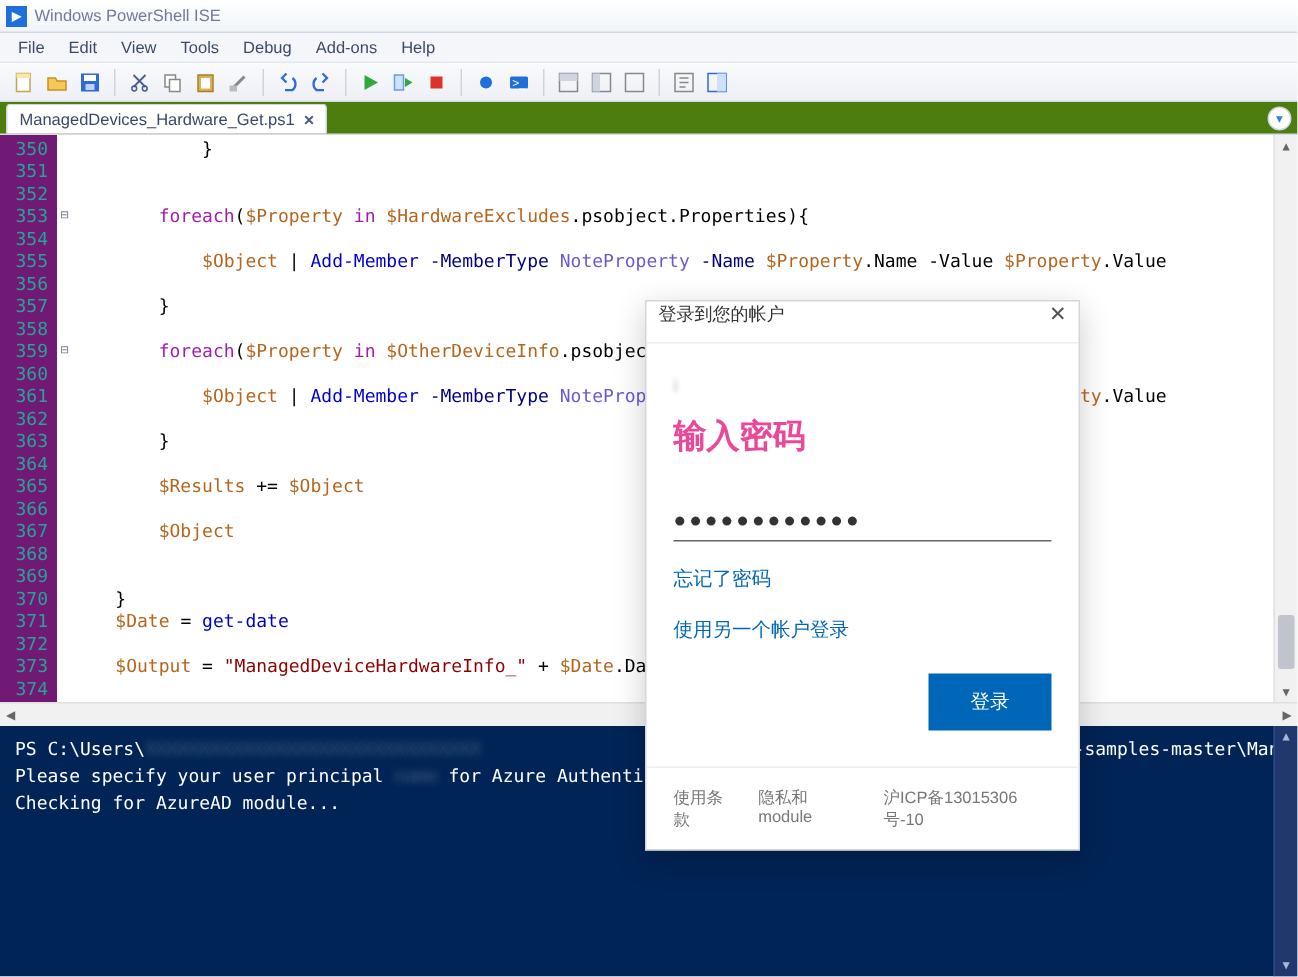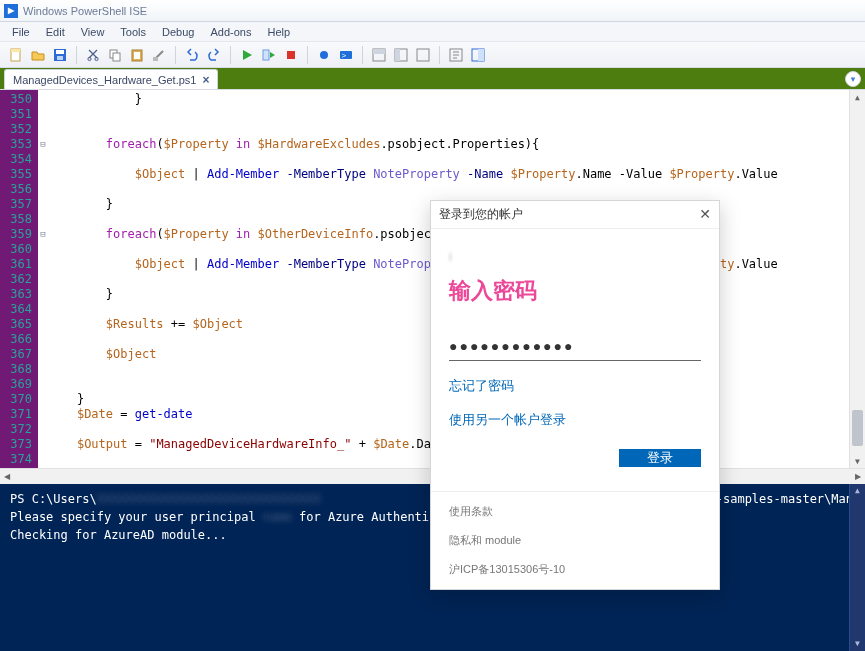--- a/index.html
+++ b/index.html
@@ -36,29 +36,29 @@
 .hscroll { height: 16px; background: #f1f1f1; border-top: 1px solid #e0e0e0; position: relative; }
 .hscroll .arr { position: absolute; top: 0; bottom: 0; width: 14px; display: flex; align-items: center; justify-content: center; color: #666; font-size: 8px; }
 .hscroll .arr.l { left: 0; } .hscroll .arr.r { right: 0; }
 .console { height: 167px; background: #012456; color: #fff; font-family: Consolas, monospace; font-size: 12px; line-height: 18px; padding: 6px 10px; position: relative; overflow: hidden; }
 .console .blur { display: inline-block; background: #012456; filter: blur(0); color: rgba(255,255,255,.02); text-shadow: 0 0 6px rgba(255,255,255,.3); }
 .console .right-frag { position: absolute; right: 12px; top: 6px; color: #fff; }
 .console .vscroll { background: #20386d; border-left: 1px solid #2a4a8e; }
 .console .vscroll .arr { color: #a9b8d9; }
 
 .dialog { position: absolute; left: 430px; top: 200px; width: 290px; background: #fff; border: 1px solid #d4d6da; box-shadow: 0 6px 20px rgba(0,0,0,.2); }
-.dialog .dtitle { height: 28px; display: flex; align-items: center; justify-content: space-between; padding: 0 8px; font-size: 12px; color: #333; border-bottom: 1px solid #eee; font-family: Liberation Serif, serif; }
+.dialog .dtitle { height: 28px; display: flex; justify-content: space-between; padding: 0 8px; font-size: 12px; color: #333; border-bottom: 1px solid #eee; }
 .dialog .dtitle .xbtn { font-size: 14px; color: #555; cursor: pointer; }
 .dialog .dbody { padding: 20px 18px 10px; }
 .dialog .email { color: #bdbdbd; font-size: 13px; margin-bottom: 12px; filter: blur(1.5px); }
 .dialog .dh { font-size: 22px; font-weight: 600; color: #ec4899; margin-bottom: 28px; }
 .dialog .pwd { border: none; border-bottom: 1px solid #666; width: 100%; font-size: 14px; padding: 4px 0 6px; letter-spacing: 2px; color: #333; outline: none; }
 .dialog .lnk { display: block; color: #0067b8; font-size: 13px; margin-top: 16px; cursor: pointer; }
-.dialog .signin { float: right; margin-top: 20px; margin-bottom: 14px; background: #0067b8; color: #fff; border: none; padding: 0 28px; font-size: 13px; cursor: pointer; }
-.dialog .dfoot { clear: both; border-top: 1px solid #eee; padding: 12px 18px; display: flex; gap: 14px; font-size: 11px; color: #777; flex-direction: column; }
+.dialog .signin { float: right; margin-top: 20px; margin-bottom: 14px; background: #0067b8; color: #fff; border: none; padding: 10px 28px; font-size: 13px; cursor: pointer; }
+.dialog .dfoot { clear: both; border-top: 1px solid #eee; padding: 12px 18px; display: flex; gap: 14px; font-size: 11px; color: #777; }
 </style>
 </head>
 <body>
 
 <div class="titlebar">
   <div class="app-icon">▶</div>
   <span>Windows PowerShell ISE</span>
 </div>
 
 <div class="menubar">

